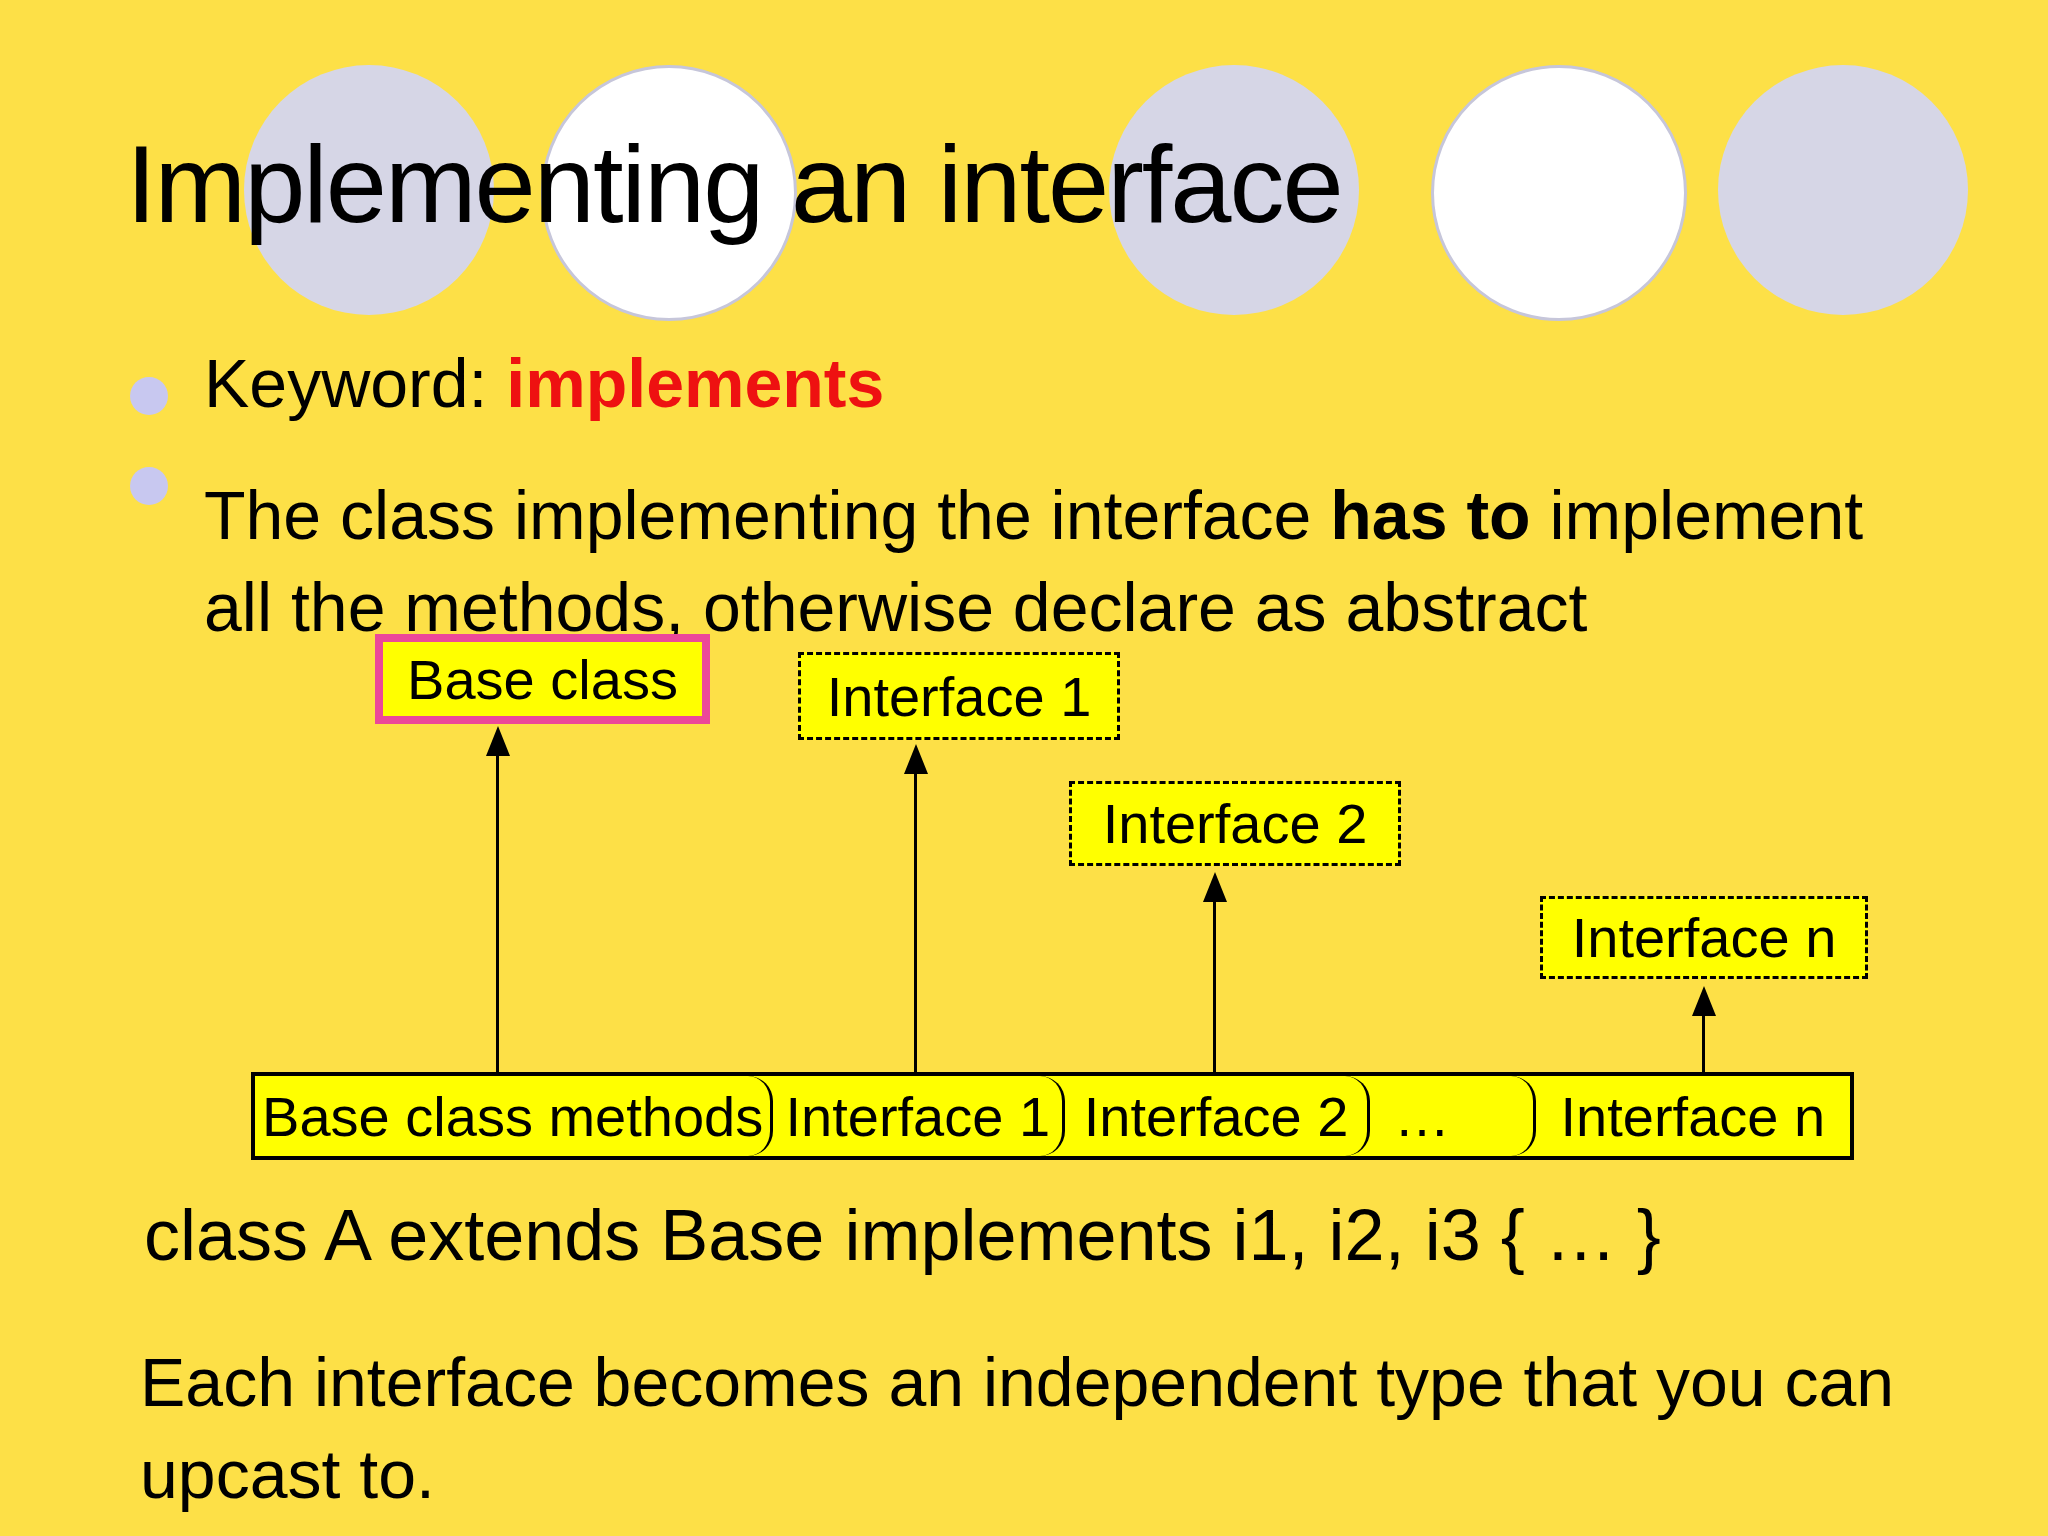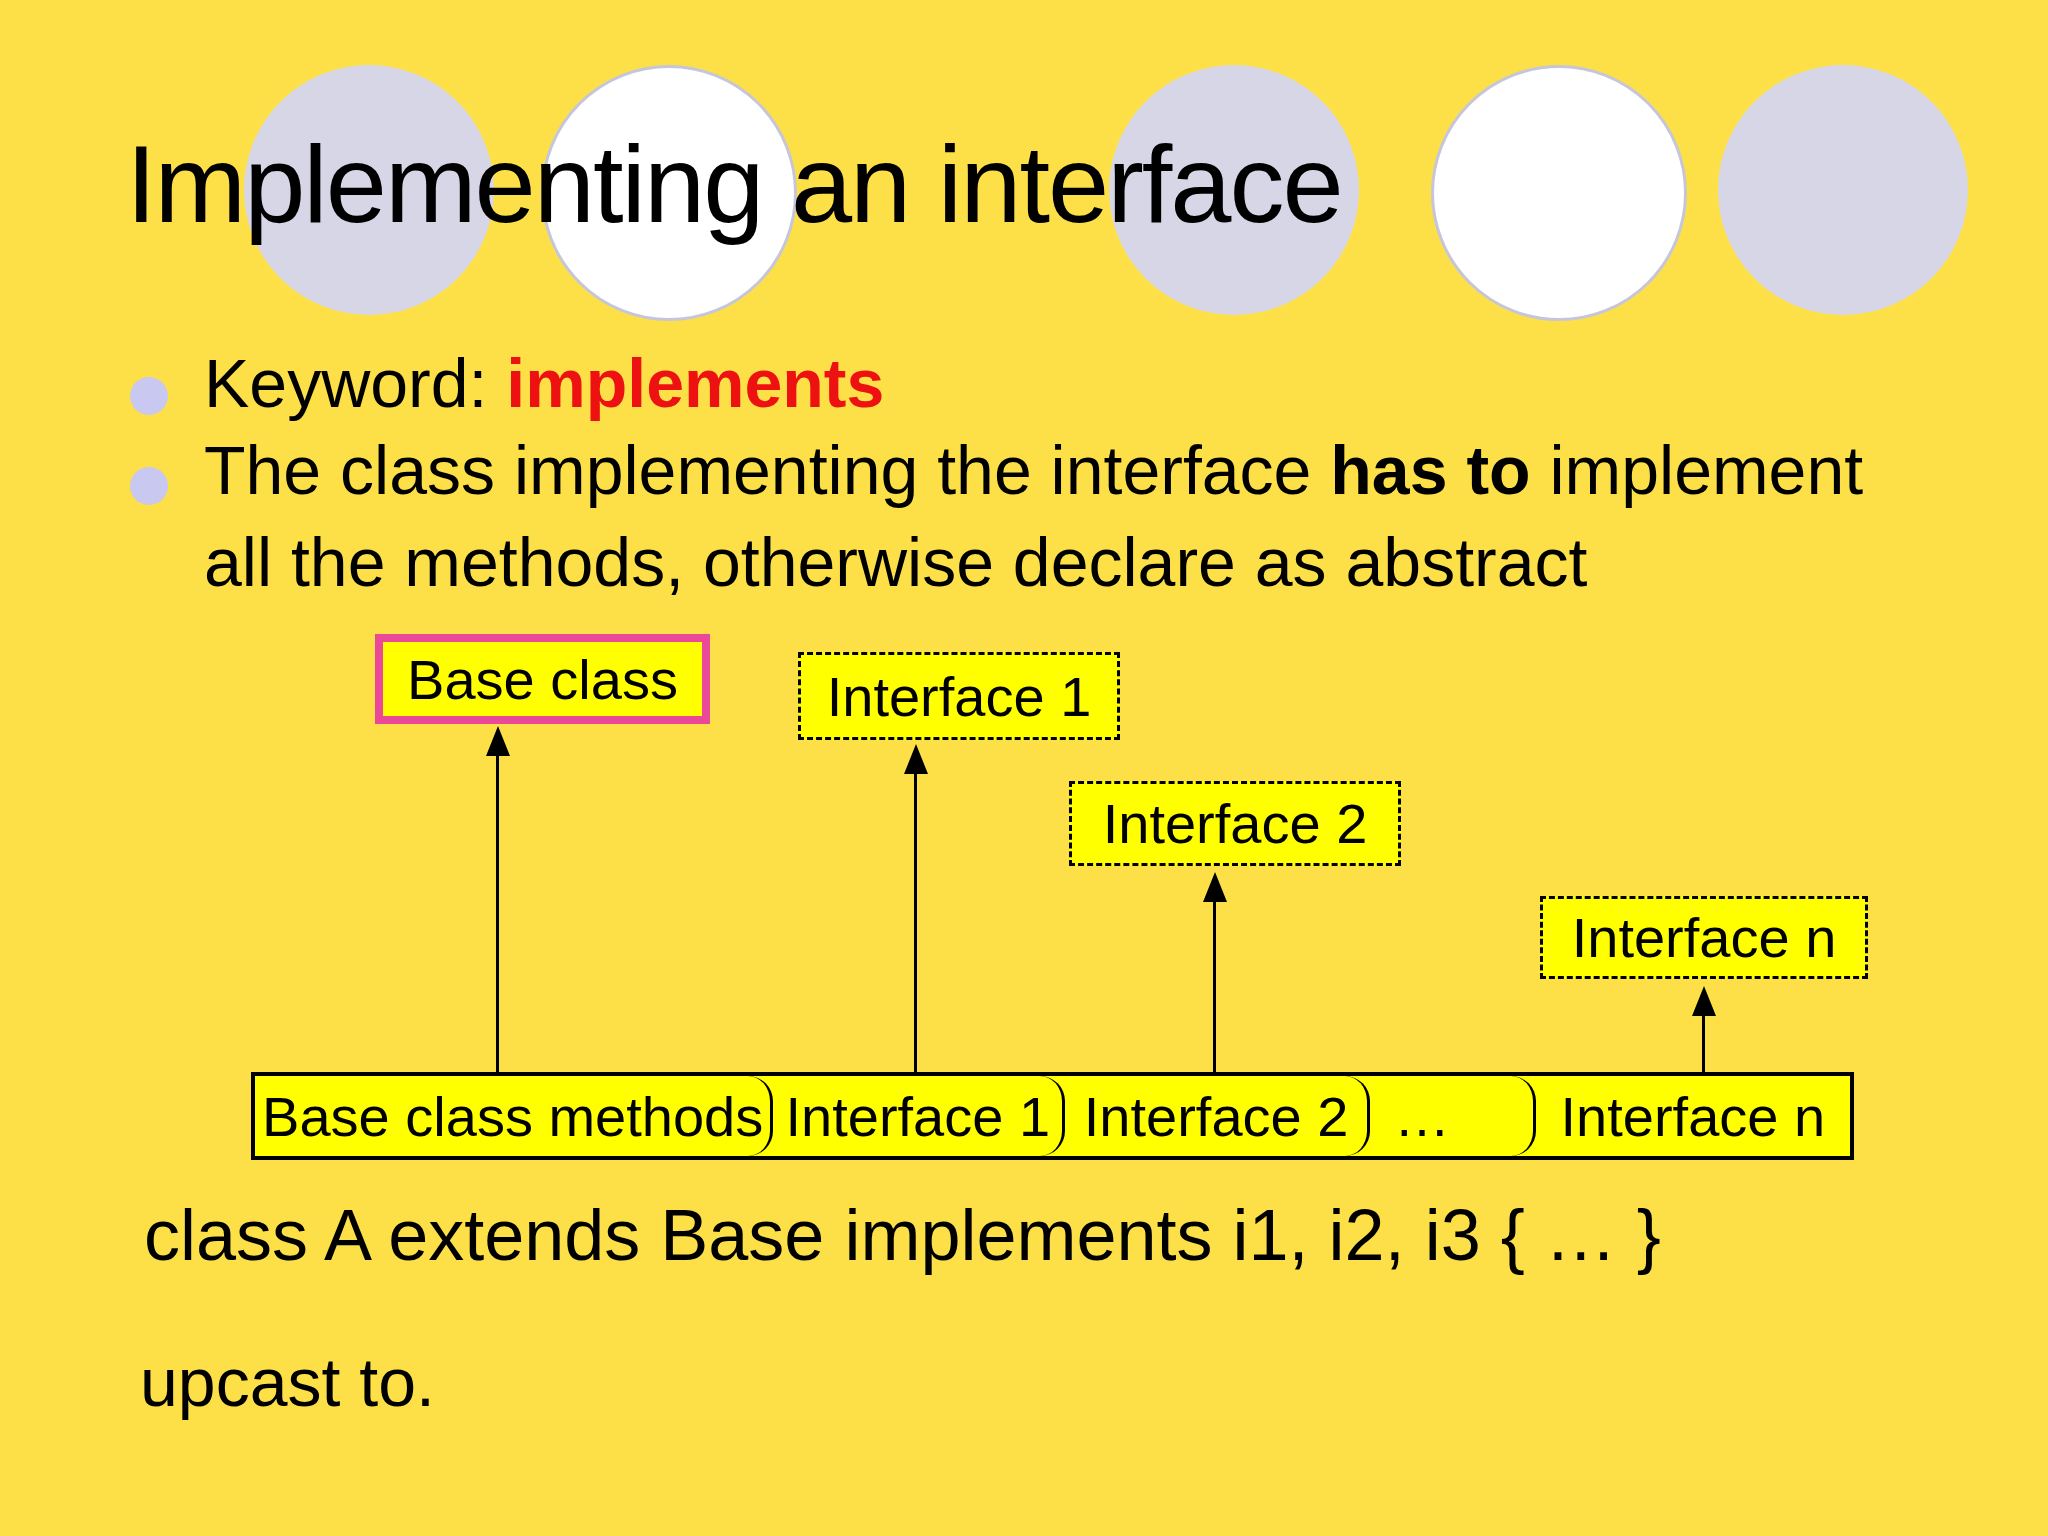--- a/index.html
+++ b/index.html
@@ -20,21 +20,21 @@
   .title{
     position:absolute;left:126px;top:120px;font-size:110px;letter-spacing:-2px;
     white-space:nowrap;z-index:2;
   }
   
   .bullet-dot{position:absolute;width:38px;height:38px;border-radius:50%;background:#c8c8f0;left:130px;}
   .d1{top:377px;}
   .d2{top:467px;}
   .bullet-text{position:absolute;left:204px;font-size:68px;line-height:92px;white-space:nowrap;z-index:2;}
   .b1{top:337px;}
-  .b2{top:424px;}
+  .b2{top:469px;}
   .seg-bold{font-weight:bold;}
   .seg-bold-red{font-weight:bold;color:#ee1111;}
   .line{display:block;}
   
   .dbox{
     position:absolute;background:#ffff00;display:flex;align-items:center;justify-content:center;
     font-size:56px;box-sizing:border-box;z-index:2;white-space:nowrap;
   }
   .dbox.solid{border:8px solid #ec4899;}
   .dbox.dashed{border:3px dashed #000;}
@@ -109,16 +109,17 @@
     <div class="cell cell-0">Base class methods</div>
     <div class="cell cell-1">Interface 1</div>
     <div class="cell cell-2">Interface 2</div>
     <div class="cell cell-3">…</div>
     <div class="cell cell-4">Interface n</div>
   </div>
 
   <div class="code-line">class A extends Base implements i1, i2, i3 { … }</div>
 
   <div class="footer">
+    <span class="line">Each interface becomes an independent type that you can</span>
     <span class="line">upcast to.</span>
   </div>
 
 </div>
 
 </body></html>

